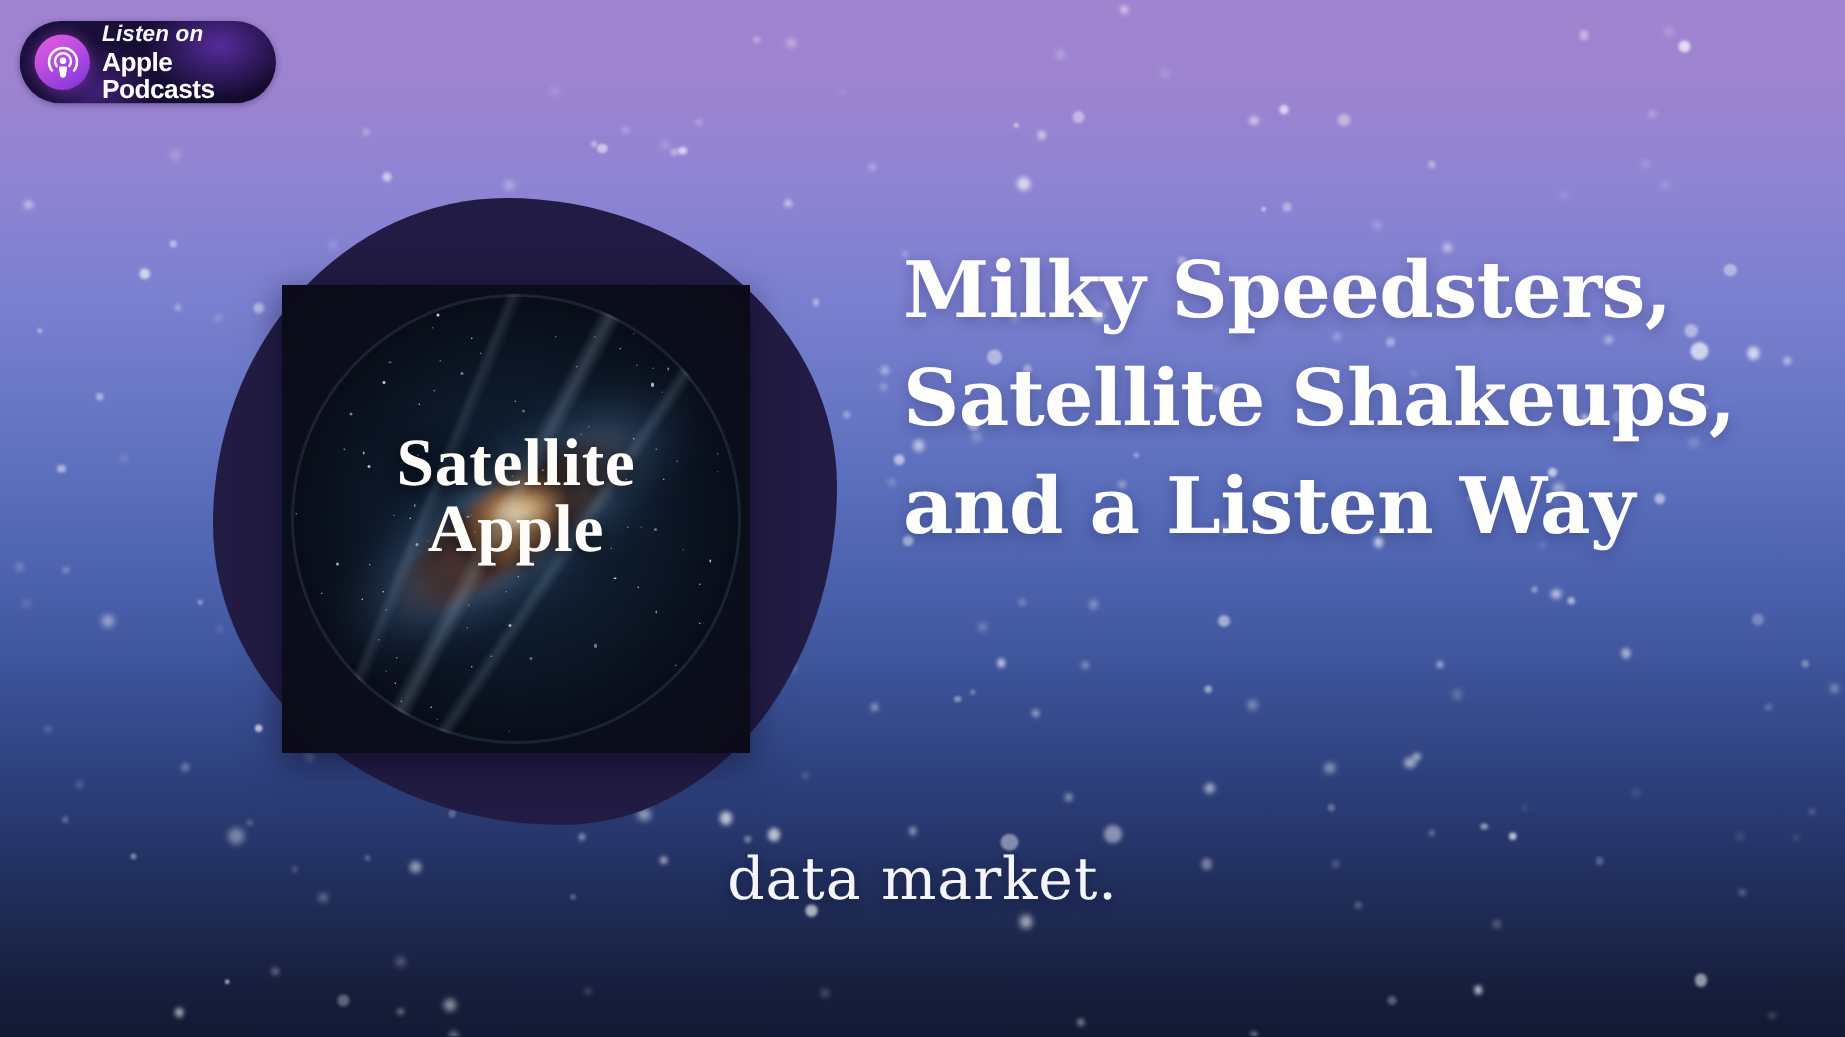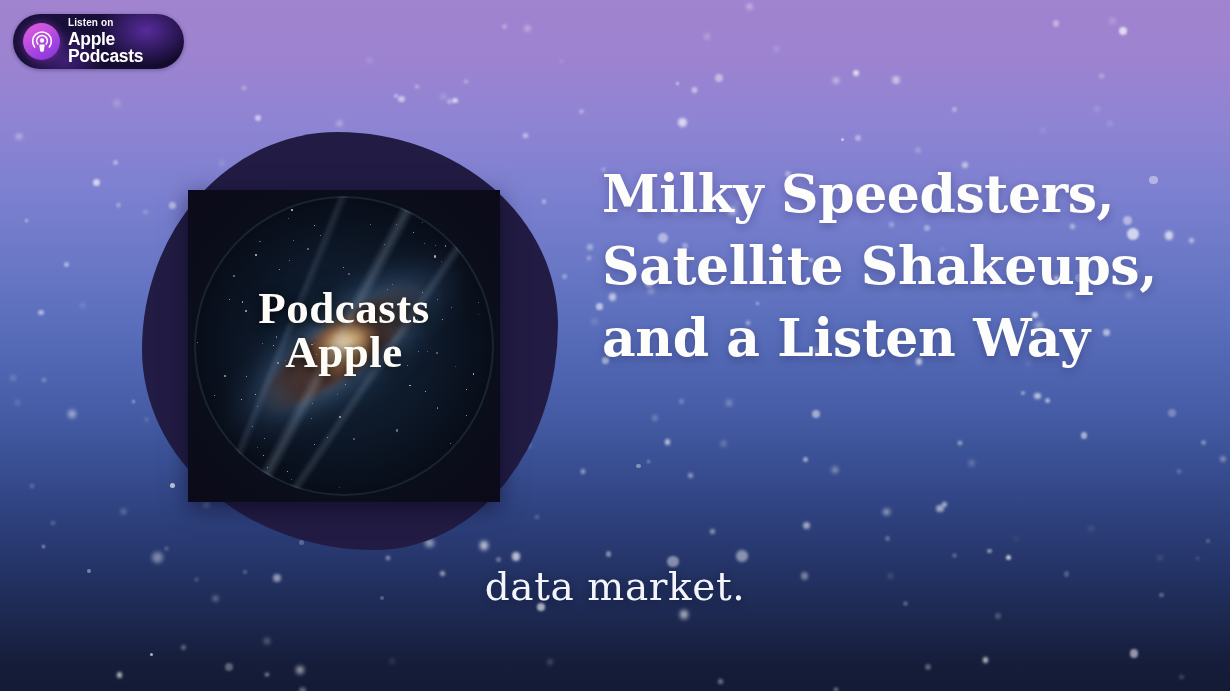--- a/index.html
+++ b/index.html
@@ -62,25 +62,26 @@
     background:linear-gradient(150deg,#e15cd8 0%,#c451e0 35%,#9b3fe0 72%,#8233d6 100%);
     display:flex; align-items:center; justify-content:center;
     flex:0 0 auto;
     box-shadow:0 0 9px rgba(200,80,220,0.45);
   }
   #badge-icon svg { width:26px; height:26px; display:block; }
   #badge-text { margin-left:8px; line-height:1; }
   #badge-listen {
     display:block;
     color:#ffffff;
-    font-size:10px;
+    font-size:15px;
     font-weight:bold;
     letter-spacing:0.1px;
     margin-bottom:3px;
     opacity:0.97;
+    font-style:italic;
   }
   #badge-name {
     display:block;
     color:#ffffff;
     font-size:17.5px;
     font-weight:bold;
     letter-spacing:-0.35px;
   }
 
   
@@ -564,21 +565,21 @@
             <div class="gstar" style="left: 120.2px; top: 28.7px; width: 1.2px; height: 1.2px; opacity: 0.84;"></div>
             <div class="gstar" style="left: 83.7px; top: 106.6px; width: 1.2px; height: 1.2px; opacity: 0.62;"></div>
             <div class="gstar" style="left: 215.4px; top: 188.7px; width: 1.2px; height: 1.2px; opacity: 0.79;"></div>
             <div class="gstar" style="left: 121.5px; top: 157.5px; width: 1.2px; height: 1.2px; opacity: 0.68;"></div>
             <div class="gstar" style="left: 192.7px; top: 92.8px; width: 1.2px; height: 1.2px; opacity: 0.53;"></div>
             <div class="gstar" style="left: 39.1px; top: 78.6px; width: 2.2px; height: 2.2px; opacity: 0.49;"></div>
             <div class="gstar" style="left: 222.5px; top: 123.2px; width: 1.2px; height: 1.2px; opacity: 0.88;"></div>
           </div>
       </div>
       <div id="cover-title">
-        <span class="l1">Podcasts</span>
+        <span class="l1">Satellite</span>
         <span class="l2">Apple</span>
       </div>
     </div>
   </div>
 
   <div id="episode-title">
     <span>Milky Speedsters,</span>
     <span>Satellite Shakeups,</span>
     <span>and a Listen Way</span>
   </div>

